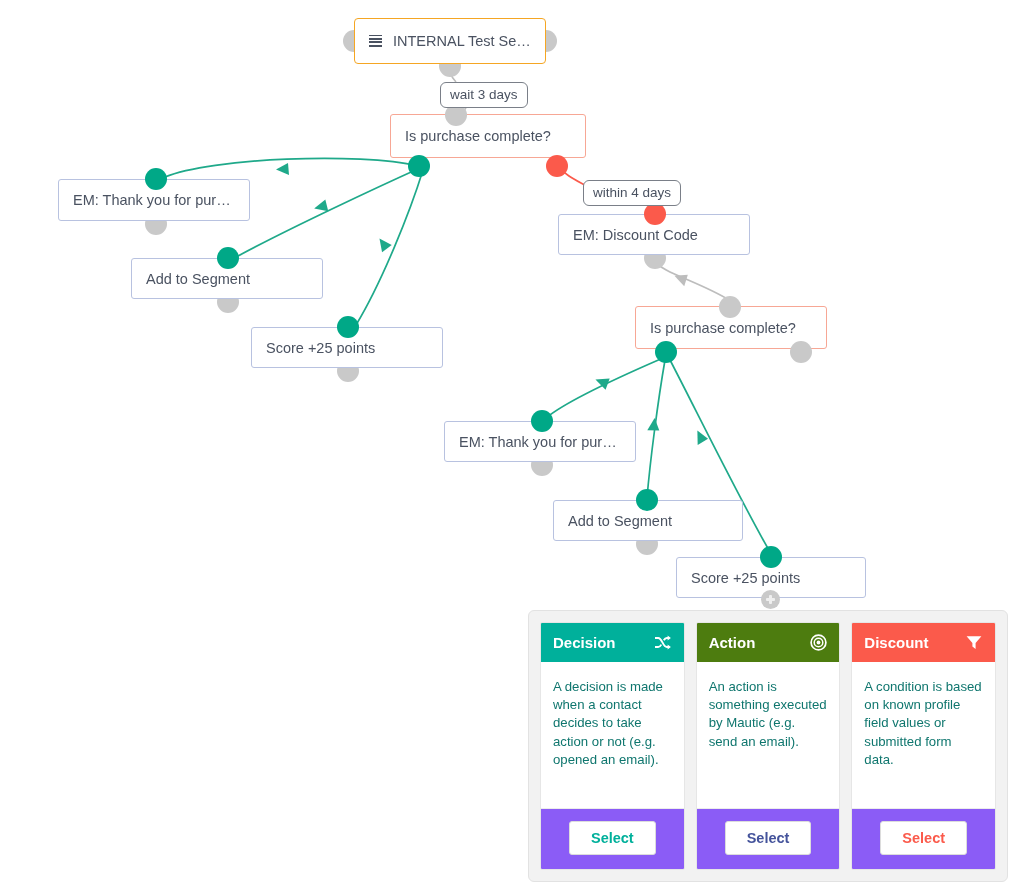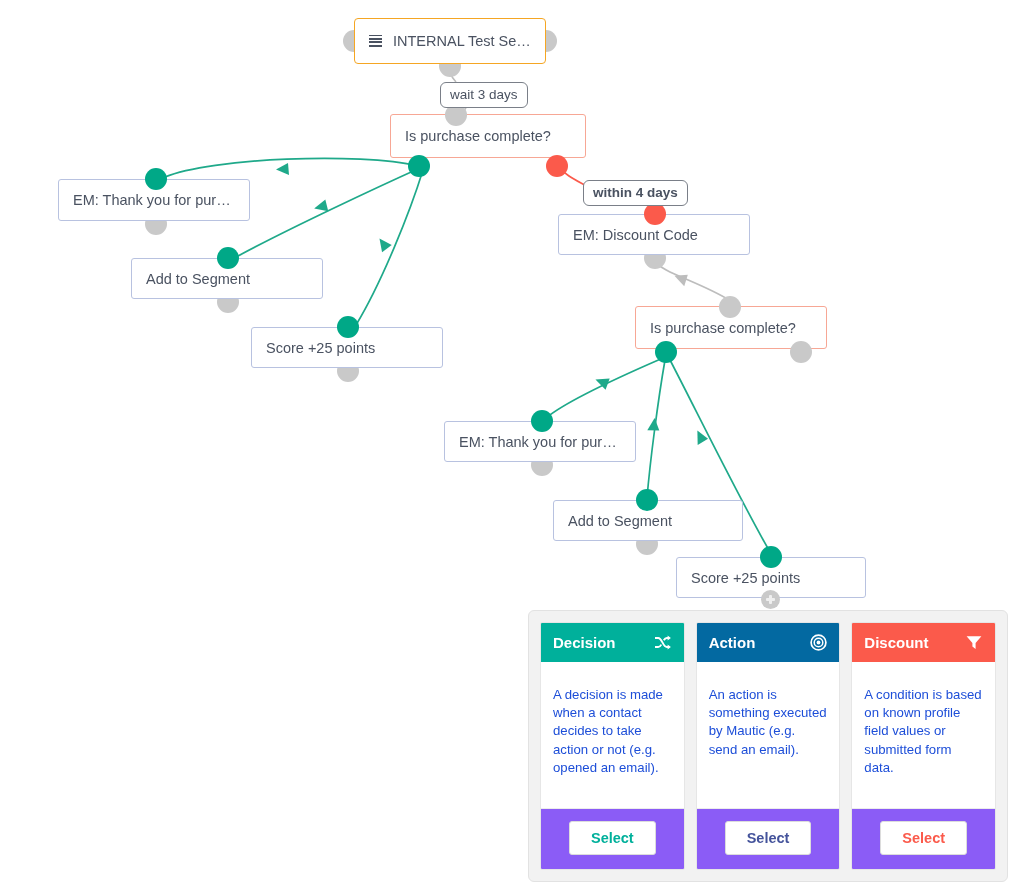--- a/index.html
+++ b/index.html
@@ -161,24 +161,24 @@
   .pal-head .pal-icon {
     width: 18px;
     height: 18px;
     flex: 0 0 auto;
     display: flex;
     align-items: center;
     justify-content: center;
   }
   .pal-body {
     flex: 1 1 auto;
-    padding: 24px 12px 10px;
+    padding: 16px 12px 10px;
     font-size: 13.2px;
     line-height: 1.38;
-    color: #1d4ed8;
+    color: #0f766e;
   }
   .pal-foot {
     border-top: 1px solid #ececec;
     background: #8b5cf6;
     padding: 12px 0 14px;
     display: flex;
     justify-content: center;
   }
   .pal-btn {
     background: #ffffff;
@@ -312,21 +312,21 @@
 
   <div class="node" style="left:553px; top:500px; width:190px; height:41px;">
     <span class="node-label">Add to Segment</span>
   </div>
 
   <div class="node" style="left:676px; top:557px; width:190px; height:41px;">
     <span class="node-label">Score +25 points</span>
   </div>
 
   <div class="edge-label" style="left:440px; top:82px;">wait 3 days</div>
-  <div class="edge-label" style="left:583px; top:180px;font-weight:bold;">within 4 days</div>
+  <div class="edge-label" style="left:583px; top:180px;">within 4 days</div>
 
   <div id="palette">
 
     <div class="pal-card">
       <div class="pal-head" style="background:#00b09b;">
         <span class="pal-title">Decision</span>
         <span class="pal-icon">
           <svg width="17" height="15" viewBox="0 0 17 15">
             <path d="M1,3 L4.2,3 C6.2,3 7.2,5 8.5,7.5 C9.8,10 10.8,12 12.8,12 L15.4,12" stroke="#ffffff" stroke-width="1.9" fill="none"></path>
             <path d="M1,12 L4.2,12 C5.6,12 6.5,11 7.3,9.6" stroke="#ffffff" stroke-width="1.9" fill="none"></path>
@@ -336,21 +336,21 @@
           </svg>
         </span>
       </div>
       <div class="pal-body">A decision is made when a contact decides to take action or not (e.g. opened an email).</div>
       <div class="pal-foot">
         <button class="pal-btn" style="color:#00b09b;">Select</button>
       </div>
     </div>
 
     <div class="pal-card">
-      <div class="pal-head" style="background:#0369a1;">
+      <div class="pal-head" style="background:#4d7c0f;">
         <span class="pal-title">Action</span>
         <span class="pal-icon">
           <svg width="17" height="17" viewBox="0 0 17 17">
             <circle cx="8.5" cy="8.5" r="7.4" stroke="#ffffff" stroke-width="1.7" fill="none"></circle>
             <circle cx="8.5" cy="8.5" r="4.3" stroke="#ffffff" stroke-width="1.5" fill="none"></circle>
             <circle cx="8.5" cy="8.5" r="1.9" fill="#ffffff"></circle>
           </svg>
         </span>
       </div>
       <div class="pal-body">An action is something executed by Mautic (e.g. send an email).</div>

